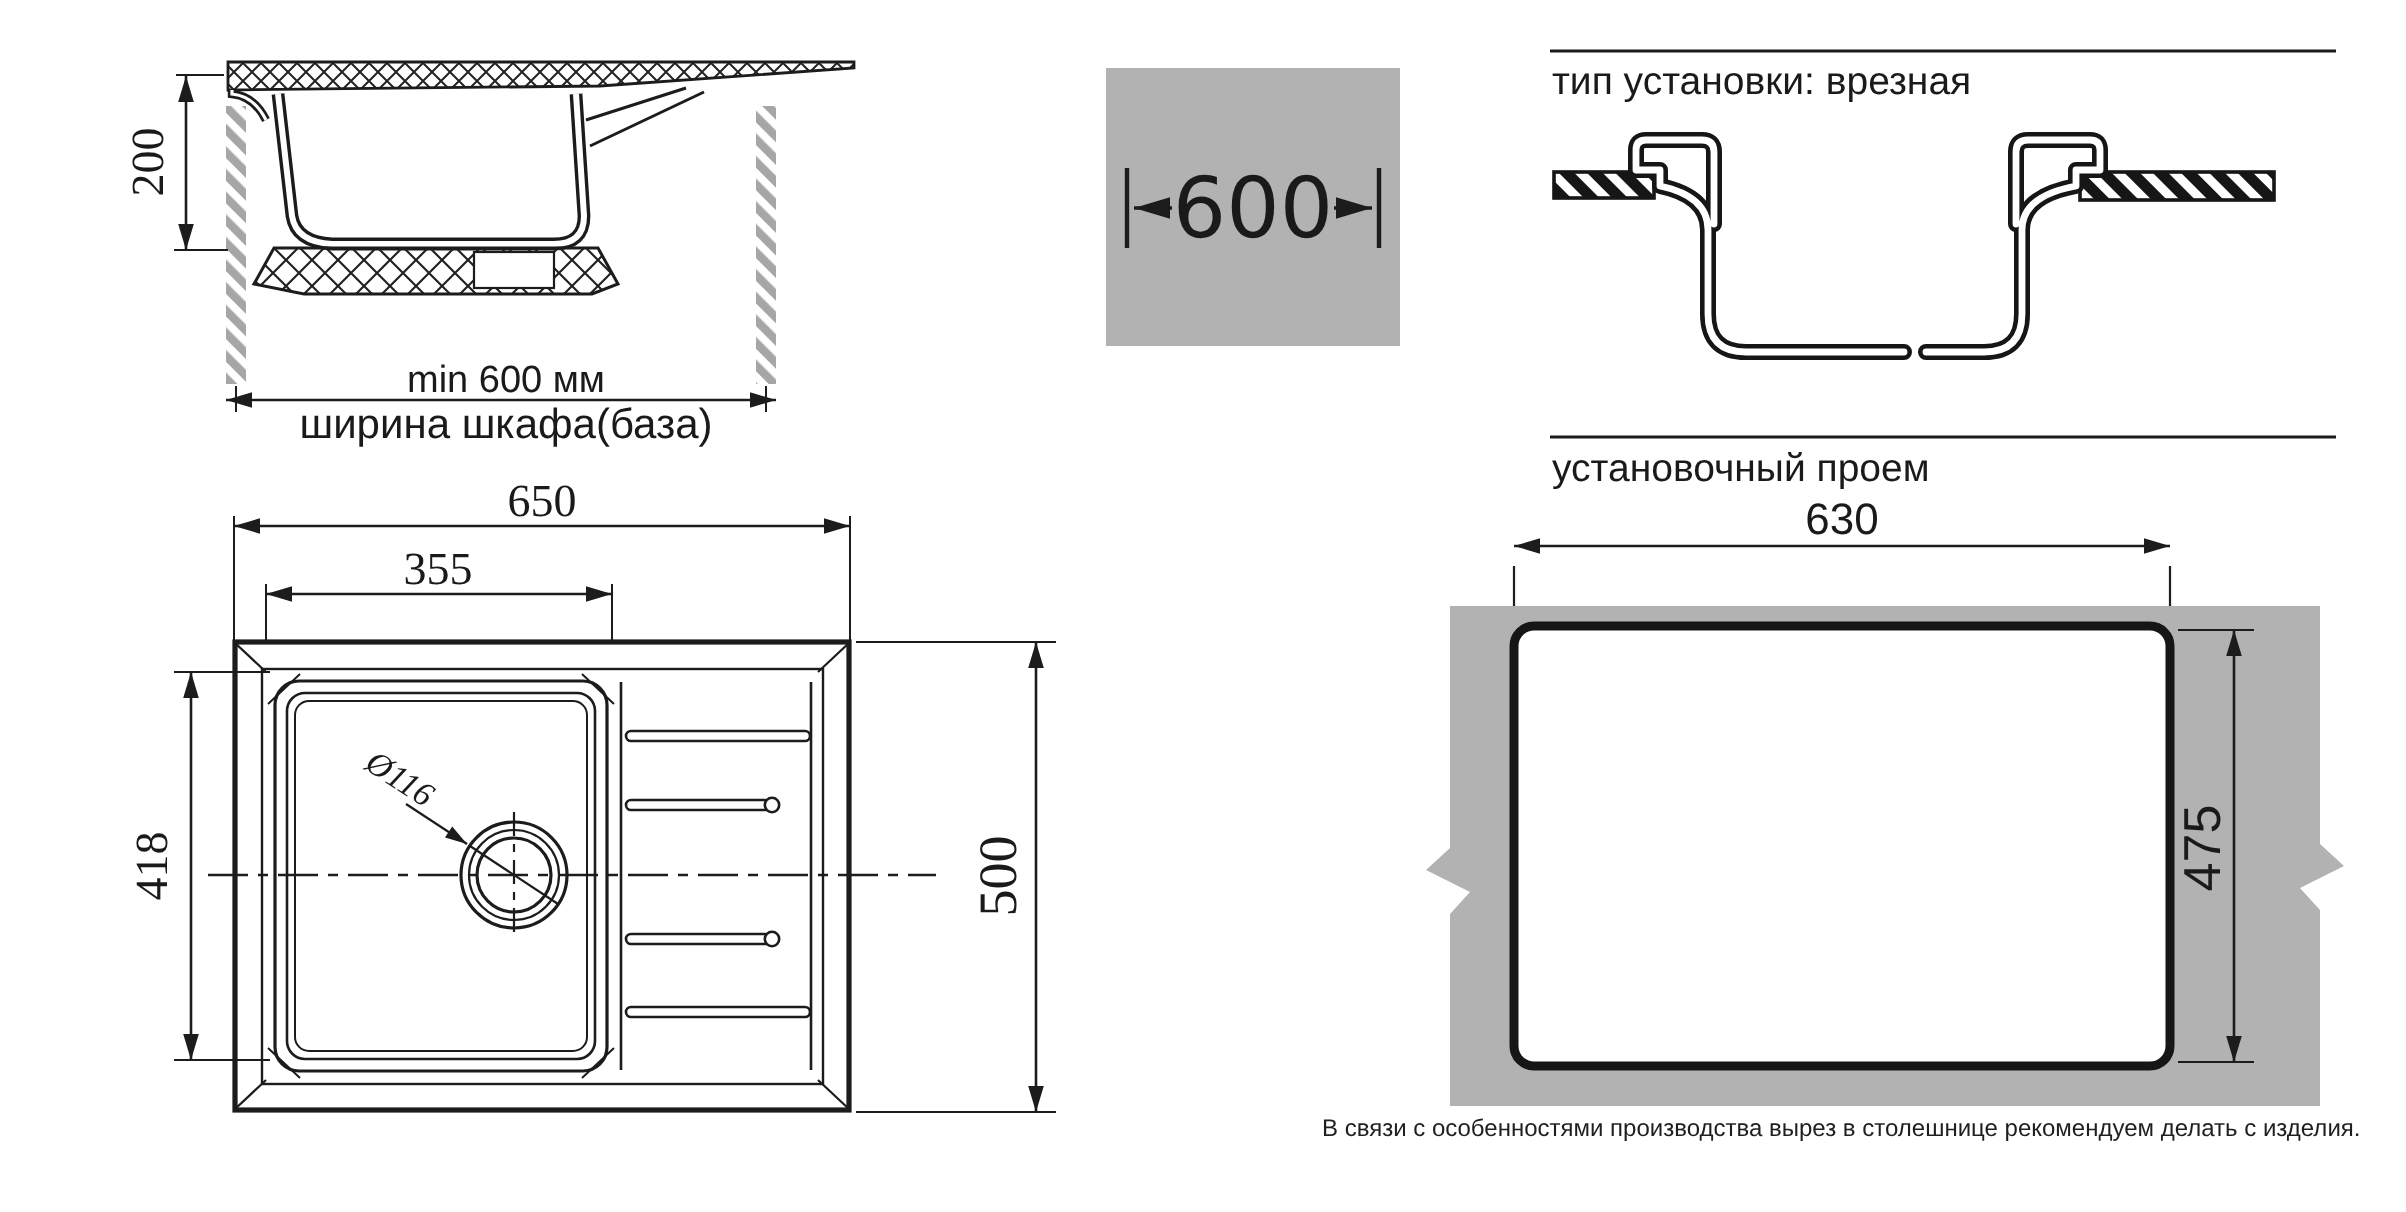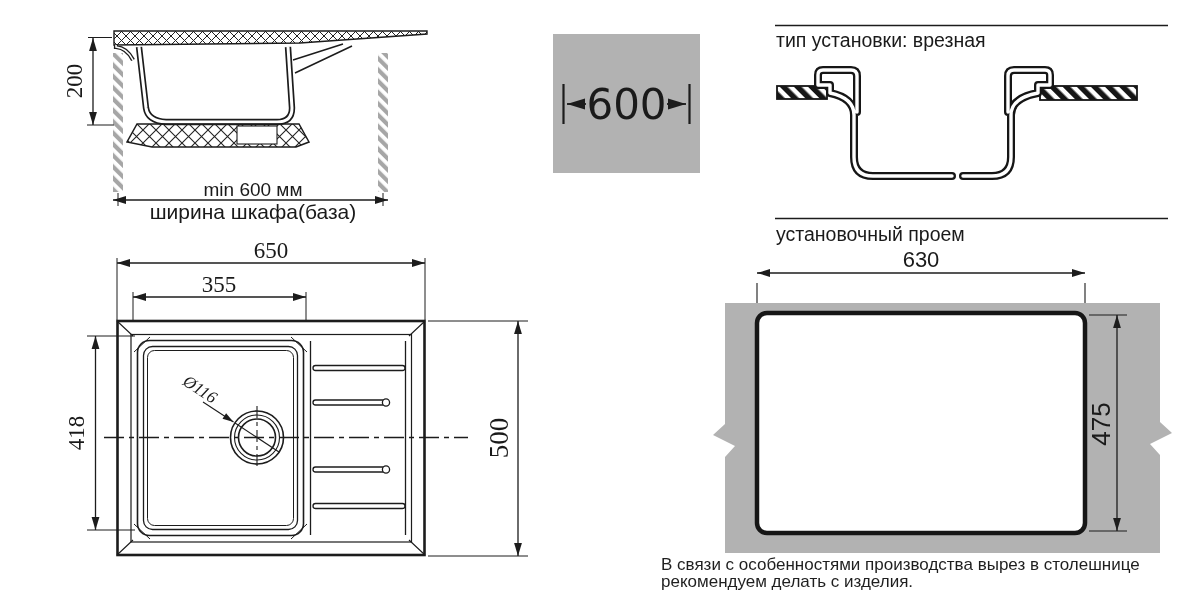--- a/index.html
+++ b/index.html
@@ -3,21 +3,21 @@
 <meta charset="utf-8">
 <style>
   html,body{margin:0;padding:0;background:#fff;}
   #sheet{position:relative;width:1203px;height:606px;background:#fff;overflow:hidden;
          font-family:"Liberation Sans",sans-serif;color:#1a1a1a;}
   .abs{position:absolute;}
   svg text{fill:#1a1a1a;}
   .sans{font-family:"Liberation Sans",sans-serif;}
   .serif{font-family:"Liberation Serif",serif;}
   .footer-note{position:absolute;left:661px;top:556px;width:535px;
-               font-size:17px;line-height:17px;color:#1f1f1f;}
+               font-size:12px;line-height:17px;color:#1f1f1f;}
 </style>
 </head>
 <body>
 
 <div id="sheet">
 
   <svg class="abs" style="left:55px;top:20px;" width="490" height="215" viewBox="55 20 490 215">
     <defs>
       <marker id="arA" viewBox="0 0 12 8" markerWidth="12" markerHeight="8" refX="11" refY="4" orient="auto-start-reverse">
         <path d="M11,4 L1,1 L1,7 Z" fill="#1c1c1c"></path>

